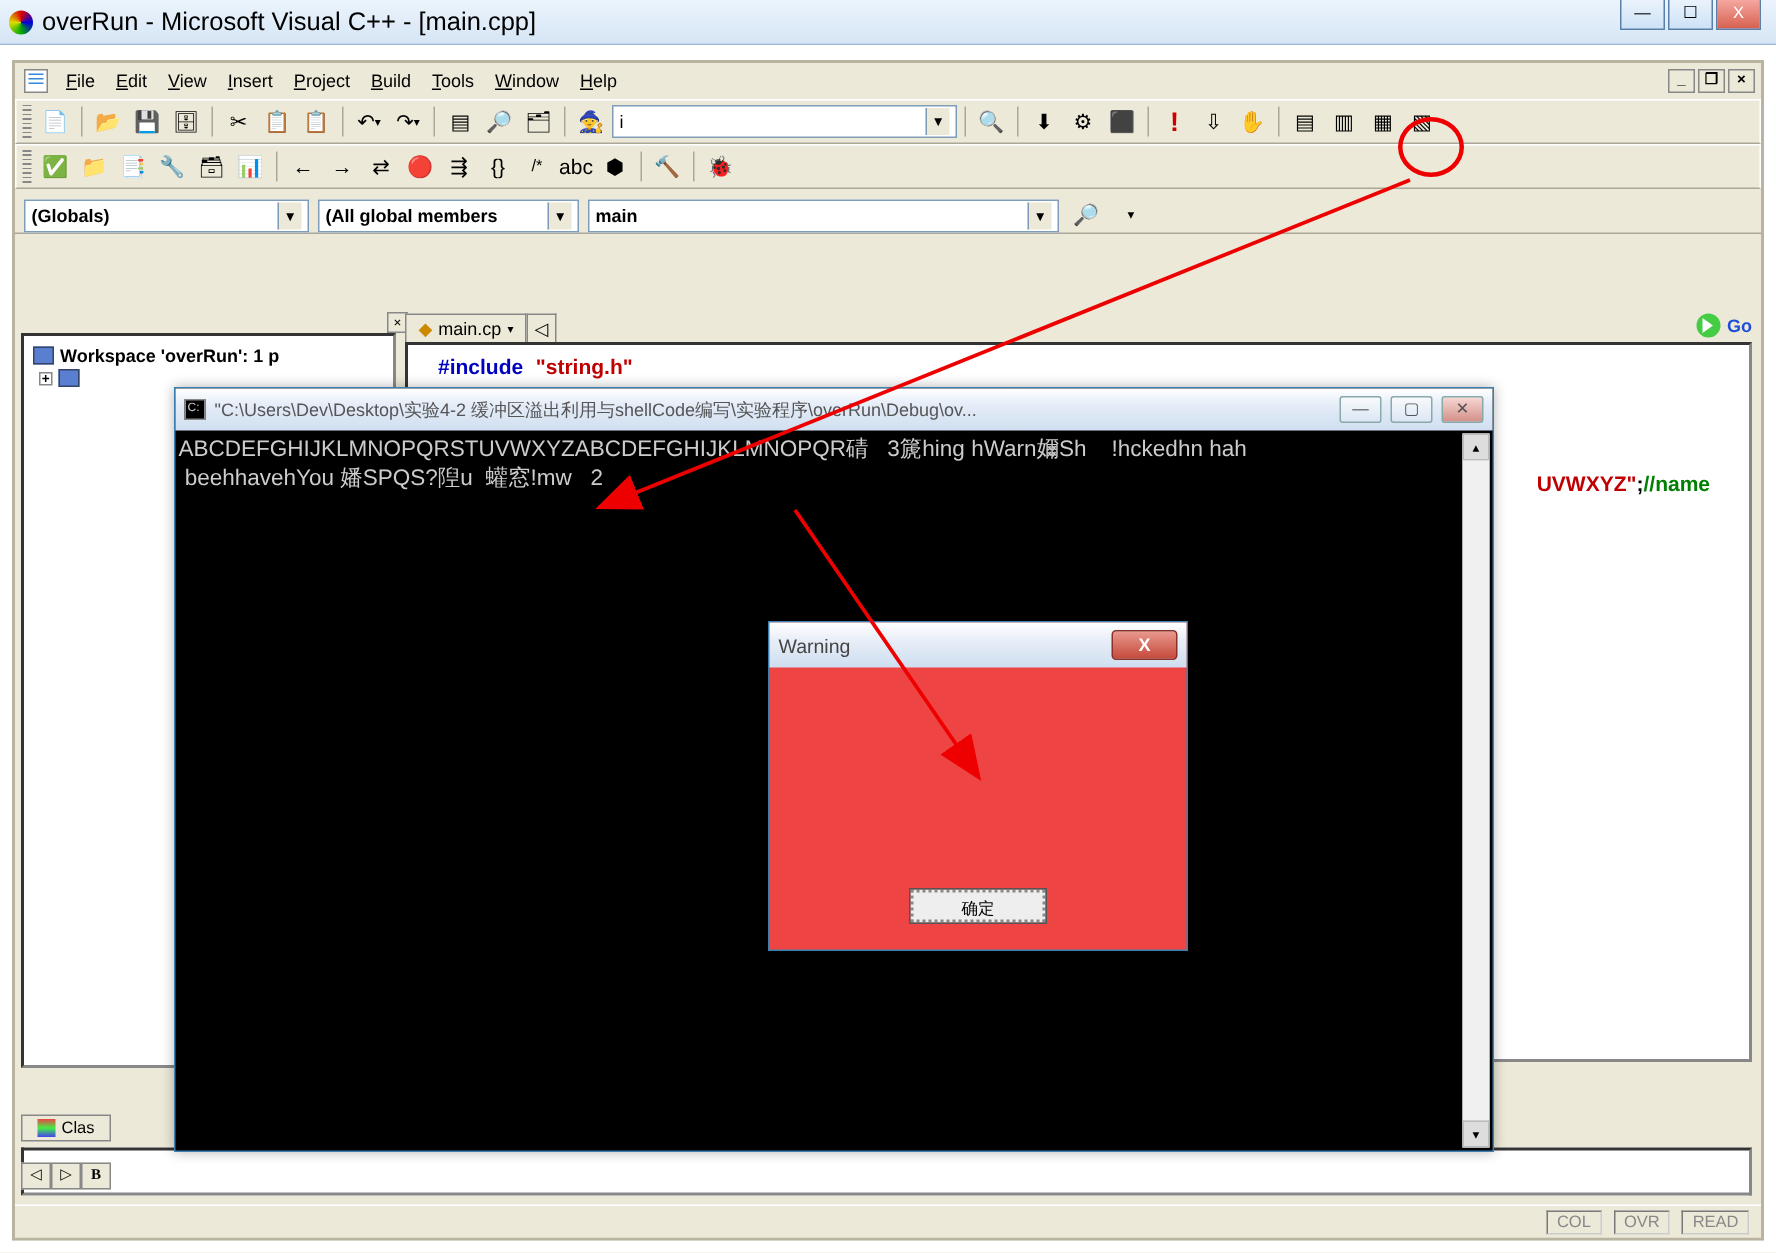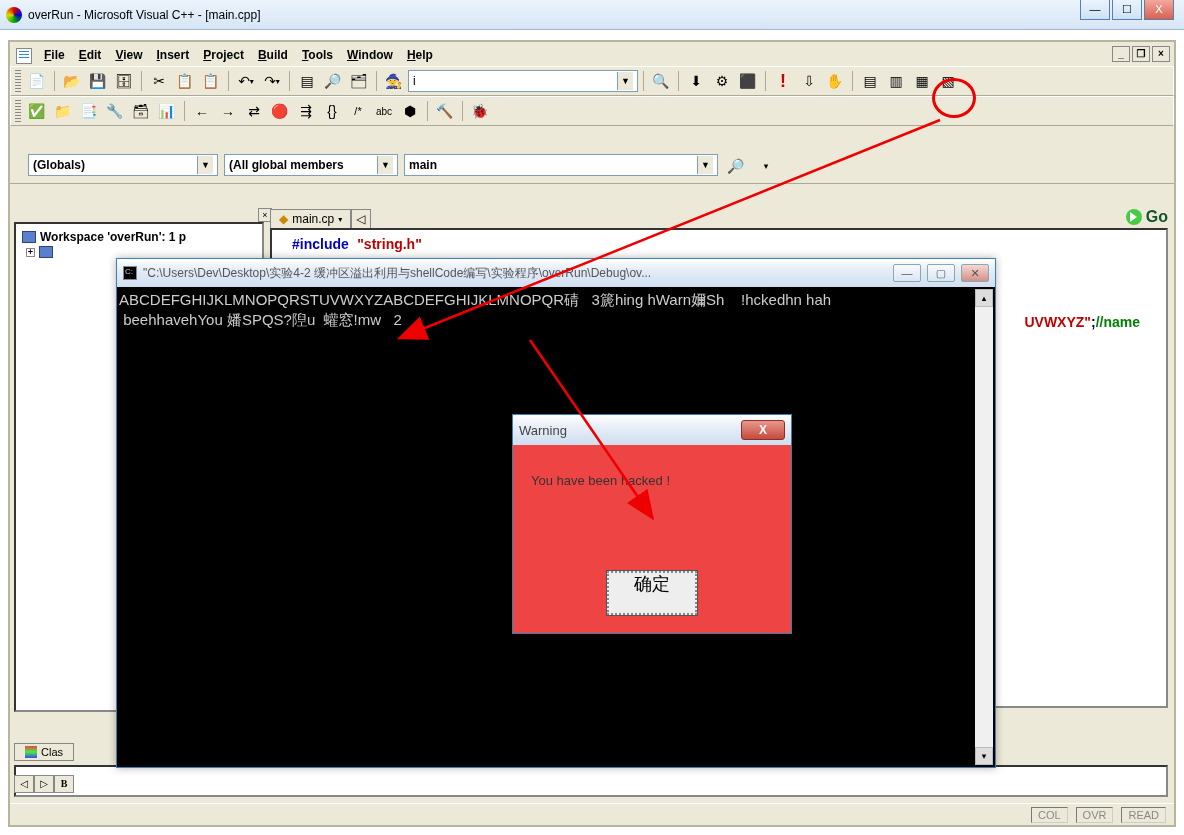--- a/index.html
+++ b/index.html
@@ -1,47 +1,47 @@
 <!DOCTYPE html>
 <html><head>
 <meta charset="utf-8">
 <style>
 * { box-sizing: border-box; margin: 0; padding: 0; font-family: Tahoma, sans-serif; }
 body { width: 1184px; height: 835px; background: #fff; position: relative; overflow: hidden; }
 
 
 .outer-titlebar { height: 30px; background: linear-gradient(#ecf4fc,#d6e5f5); display:flex; align-items:center; padding:0 6px; border-bottom:1px solid #a0b8d8; }
 .outer-titlebar .ico { width:16px; height:16px; background: conic-gradient(#d00,#00d,#0a0,#dd0,#d00); border-radius:50%; margin-right:6px;}
-.outer-titlebar .title { font-size:12px; color:#000; }
+.outer-titlebar .title { font-size:17px; color:#000; }
 .outer-win-btns { position:absolute; right:10px; top:0; display:flex; gap:2px;}
 .outer-win-btns div { width:30px; height:20px; border:1px solid #5a7fa8; border-top:none; background:linear-gradient(#eaf3fc,#cde2f6); font-size:11px; text-align:center; line-height:18px;}
 .outer-win-btns .close { background:linear-gradient(#f5a8a0,#d66050); color:#fff;}
 
 
 .mdi { position:absolute; left:8px; right:8px; top:40px; bottom:8px; background:#ece9d8; border:2px solid #b8b4a0;}
 
 
-.menubar { height:24px; background:#ece9d8; display:flex; align-items:flex-end; padding:2px 6px; font-size:12px; gap:2px;font-weight:bold;}
+.menubar { height:24px; background:#ece9d8; display:flex; align-items:center; padding:2px 6px; font-size:12px; gap:2px;}
 .menubar .doc-ico { width:16px; height:16px; border:1px solid #888; background:#fff; margin-right:4px; position:relative;}
 .menubar .doc-ico:after{content:"";position:absolute;left:2px;top:2px;right:2px;height:1px;background:#38d;box-shadow:0 3px #38d,0 6px #38d;}
 .menubar .mitem { padding:2px 6px; cursor:default; }
 .menubar .mitem span.u { text-decoration:underline; }
 .mdi-btns { position:absolute; right:4px; top:4px; display:flex; gap:2px;}
 .mdi-btns div { width:18px; height:16px; border:1px solid #888; background:#ece9d8; font-size:10px; text-align:center; line-height:14px; font-weight:bold;}
 
 
 .toolbar { height:30px; background:#ece9d8; border:1px solid #fff; border-bottom:1px solid #aca899; display:flex; align-items:center; padding:0 4px; gap:2px;}
 .toolbar .grip { width:6px; height:22px; background:repeating-linear-gradient(#888 0 1px,transparent 1px 3px); margin-right:2px;}
 .tbtn { width:24px; height:24px; display:flex; align-items:center; justify-content:center; font-size:14px;}
 .tsep { width:1px; height:20px; background:#aca899; margin:0 3px;}
 .combo { height:22px; border:1px solid #7f9db9; background:#fff; font-size:12px; padding:0 4px; display:flex; align-items:center; justify-content:space-between;}
 .combo .arr { width:16px; height:18px; background:#ece9d8; border-left:1px solid #7f9db9; text-align:center; font-size:9px; line-height:18px;}
 
 
-.scopebar { height:30px; background:#ece9d8; display:flex; align-items:flex-start; padding:0 12px; gap:6px; border-bottom:1px solid #aca899;margin-top:28px;}
+.scopebar { height:30px; background:#ece9d8; display:flex; align-items:flex-end; padding:0 0; gap:6px; border-bottom:1px solid #aca899;}
 
 
 .workspace { position:absolute; left:4px; top:180px; width:250px; height:490px; background:#fff; border:2px inset #888;}
 .workspace .tree { padding:6px; font-size:12px;font-weight:bold;}
 .workspace .tree-item { display:flex; align-items:center; gap:4px; white-space:nowrap;}
 .tree-ico { width:14px; height:12px; background:#5a7fd0; border:1px solid #346;}
 .plusbox { width:9px; height:9px; border:1px solid #888; font-size:9px; line-height:7px; text-align:center;}
 
 
 .tab-strip { position:absolute; left:260px; top:164px; right:6px; height:22px; display:flex; align-items:end;}
@@ -83,27 +83,27 @@
 .console-scroll .a { width:100%; height:18px; background:#ddd; border:1px solid #bbb; text-align:center; font-size:9px; line-height:16px;}
 .console-scroll .fill { position:absolute; left:0; right:0; top:18px; bottom:18px; background:#f0f0f0;}
 .console-scroll .ab { position:absolute; bottom:0; left:0;}
 
 
 .warn-dlg { position:absolute; left:512px; top:414px; width:280px; height:220px; background:#ef4444; border:1px solid #3c7fb1; box-shadow:2px 2px 10px rgba(0,0,0,.5);}
 .warn-title { height:30px; background:linear-gradient(#fff,#e8eef7 40%,#cedef0); display:flex; align-items:center; justify-content:space-between; padding:0 6px; font-size:13px; color:#444;}
 .warn-close { width:44px; height:20px; background:linear-gradient(#e9988d,#c54a3c); border:1px solid #8a3028; border-radius:3px; color:#fff; text-align:center; font-size:12px; line-height:18px; font-weight:bold;}
 .warn-body { padding:28px 18px 10px; font-size:13px; color:#333;}
 .warn-btnrow { position:absolute; bottom:18px; left:0; right:0; text-align:center;}
-.warn-ok { display:inline-block; width:90px; height:44px; border:2px dotted #888; outline:1px solid #555; background:#eee; font-size:18px; line-height:22px;}
+.warn-ok { display:inline-block; width:90px; height:22px; border:2px dotted #888; outline:1px solid #555; background:#eee; font-size:11px; line-height:22px;}
 
 
 .red-circle { position:absolute; width:44px; height:40px; border:3px solid #e00; border-radius:50%; left:932px; top:78px;}
 .arrow-svg { position:absolute; left:0; top:0; pointer-events:none;}
 
-.go-btn { position:absolute; right:6px; top:164px; height:22px; display:flex; align-items:center; gap:4px; font-size:16px; font-weight:bold; color:#14532d;}
+.go-btn { position:absolute; right:6px; top:164px; height:22px; display:flex; align-items:center; gap:4px; font-size:12px; font-weight:bold; color:#1d4ed8;}
 .go-btn .gico{width:16px;height:16px;background:#4c4;border-radius:50%;position:relative;}
 .go-btn .gico:after{content:"";position:absolute;left:4px;top:3px;border-left:7px solid #fff;border-top:5px solid transparent;border-bottom:5px solid transparent;}
 
 .small-close { position:absolute; left:248px; top:166px; width:14px; height:14px; border:1px solid #888; background:#ece9d8; font-size:9px; text-align:center; line-height:12px;}
 </style>
 </head>
 <body>
 
 <div class="outer-titlebar">
   <div class="ico"></div>
@@ -191,21 +191,21 @@
     <div class="tbtn">🗃</div>
     <div class="tbtn">📊</div>
     <div class="tsep"></div>
     <div class="tbtn">←</div>
     <div class="tbtn">→</div>
     <div class="tbtn">⇄</div>
     <div class="tbtn">🔴</div>
     <div class="tbtn">⇶</div>
     <div class="tbtn">{}</div>
     <div class="tbtn" style="font-size:11px">/*</div>
-    <div class="tbtn" style="font-size:10px;">abc</div>
+    <div class="tbtn" style="font-size:14px;">abc</div>
     <div class="tbtn">⬢</div>
     <div class="tsep"></div>
     <div class="tbtn">🔨</div>
     <div class="tsep"></div>
     <div class="tbtn">🐞</div>
   </div>
 
   <div class="scopebar">
     <div class="grip"></div>
     <div class="combo" style="width:190px">
@@ -298,21 +298,20 @@
     <div class="fill"></div>
     <div class="a ab">▾</div>
   </div>
 </div>
 
 <div class="warn-dlg">
   <div class="warn-title">
     <span>Warning</span>
     <div class="warn-close">X</div>
   </div>
-  <div class="warn-body">You have been hacked   !</div>
   <div class="warn-btnrow">
     <div class="warn-ok">确定</div>
   </div>
 </div>
 
 <div class="red-circle"></div>
 <svg class="arrow-svg" width="1184" height="835">
   <defs>
     <marker id="ah" markerWidth="12" markerHeight="12" refX="2" refY="5" orient="auto">
       <path d="M0,0 L0,10 L12,5 z" fill="#e00"></path>

